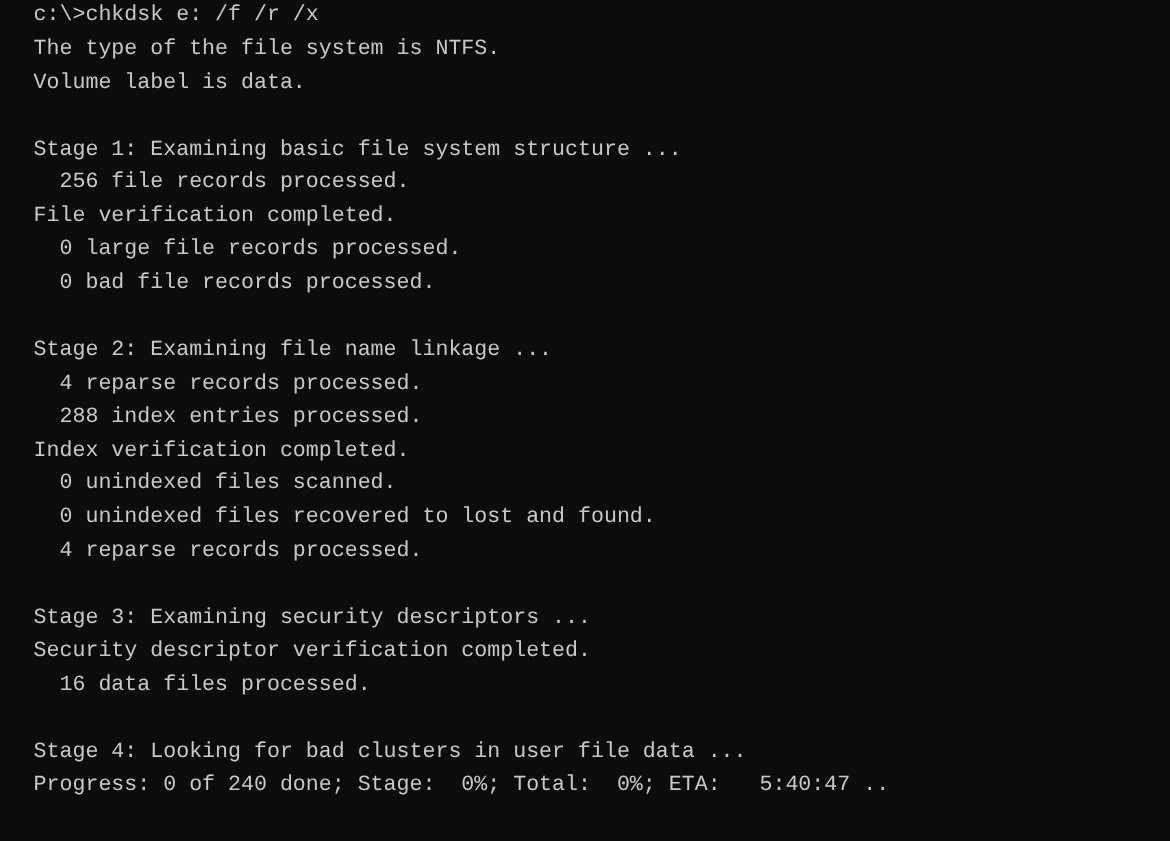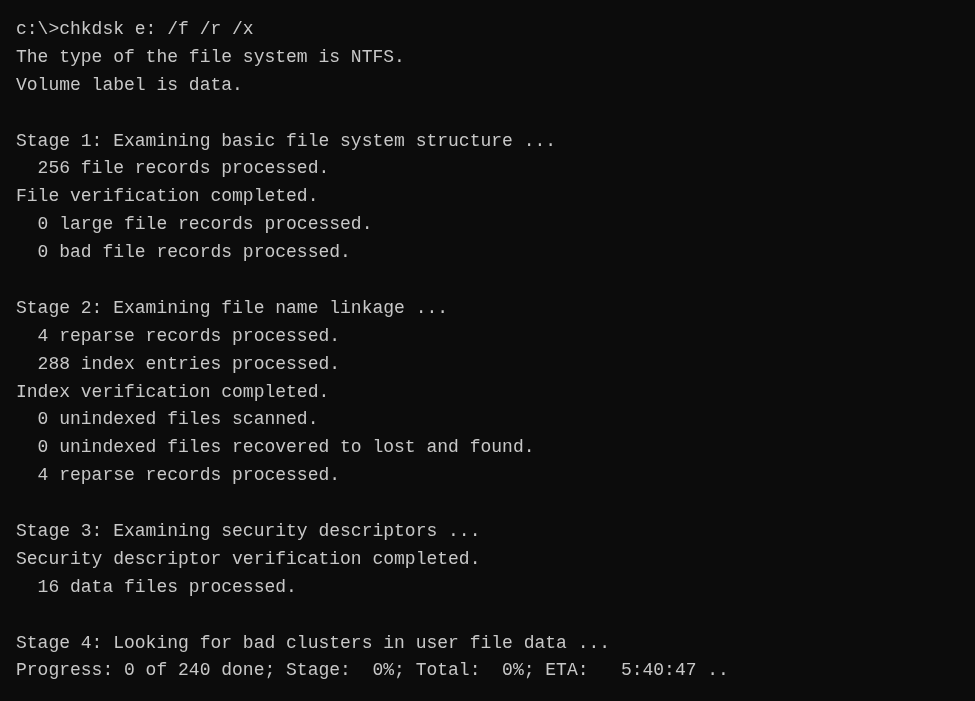--- a/index.html
+++ b/index.html
@@ -15,26 +15,27 @@
       overflow: hidden;
       display: flex;
       align-items: flex-start;
       justify-content: flex-start;
     }
 
     #terminal {
       background-color: #0c0c0c;
       width: 975px;
       height: 701px;
-      padding: 16px 16px;
+      padding: 0 16px;
       font-family: 'Courier New', Courier, monospace;
       font-size: 18px;
       line-height: 1.55;
       color: #c8c8c8;
       white-space: pre;
+      margin-left: 12px;
     }
 
     .terminal-line {
       display: block;
     }
 
     .blank {
       display: block;
       height: 1.55em;
     }

